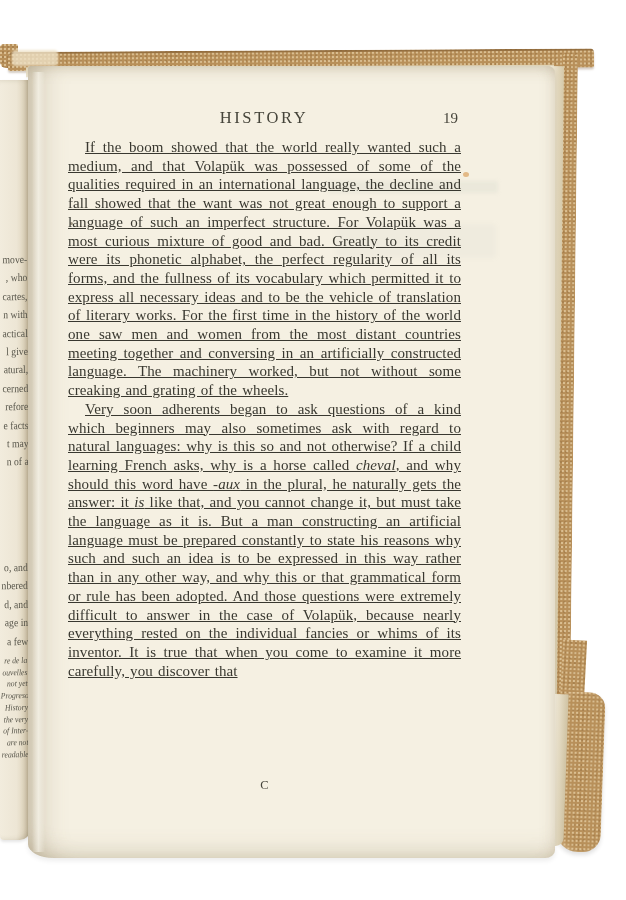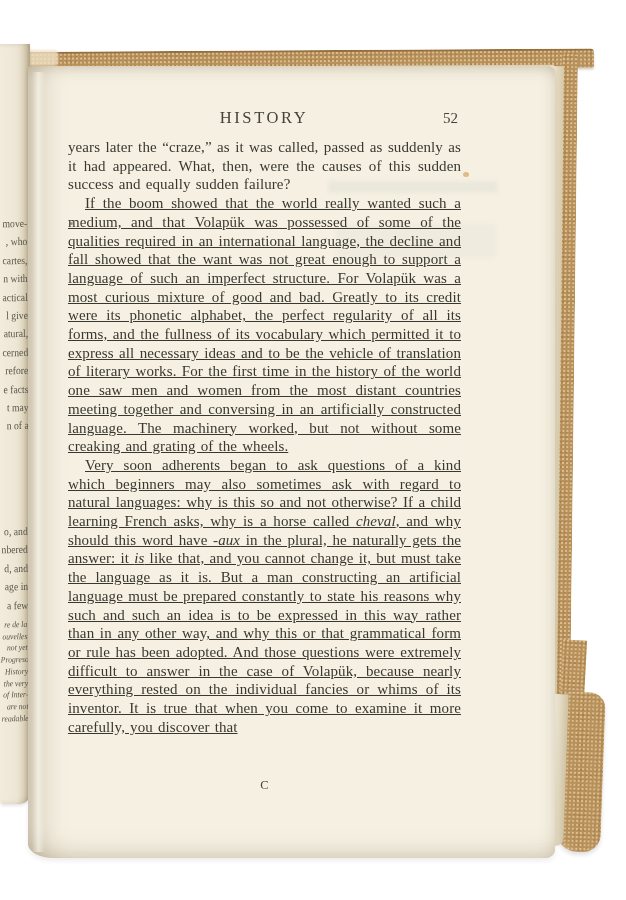--- a/index.html
+++ b/index.html
@@ -60,21 +60,21 @@
     transform:rotate(0.65deg); transform-origin:top left; z-index:2;
   }
   .page-edges-right-foot {
     position:absolute; left:547px; top:694px; width:19px; height:152px;
     background:linear-gradient(to right,#f1ead8 30%,#cfc2a2);
     transform:rotate(2deg); border-radius:0 0 8px 4px; z-index:2;
   }
 
   
   .left-page {
-    position:absolute; left:0; top:44px; width:30px; height:760px;
+    position:absolute; left:0; top:80px; width:30px; height:760px;
     background:linear-gradient(to right,#f2ecdd 0%,#ede6d5 55%,#ddd2ba 88%,#cfc3a8 100%);
     border-radius:0 0 10px 4px;
     box-shadow:inset -5px 0 7px -3px rgba(105,88,58,.45), 0 2px 3px rgba(0,0,0,.10);
     overflow:hidden; z-index:3;
   }
   .frag-group { position:absolute; right:2px; width:30px; text-align:right;
     color:#57554a; transform-origin:right center; }
   .frag-main { font-size:11px; line-height:18.4px; transform:scaleX(.88) rotate(-0.5deg); }
   .frag-main .frag-line { white-space:nowrap; }
   .frag-group-1 { top:170px; }
@@ -180,25 +180,24 @@
 
   <div class="main-page">
     <div class="gutter-highlight"></div>
     <div class="ghost ghost-1"></div>
     <div class="ghost ghost-2"></div>
     <div class="fox-spot fox-1"></div>
     <div class="fox-spot fox-2"></div>
 
     <div class="page-header">
       <span class="running-head">HISTORY</span>
-      <span class="page-number">52</span>
+      <span class="page-number">19</span>
     </div>
 
     <div class="body-text">
-        <p class="para"><span>years later the “craze,” as it was called, passed as suddenly as it had appeared. What, then, were the causes of this sudden success and equally sudden failure?</span></p>
         <p class="para indent"><span>If the boom showed that the world really wanted such a medium, and that Volapük was possessed of some of the qualities required in an international language, the decline and fall showed that the want was not great enough to support a language of such an imperfect structure. For Volapük was a most curious mixture of good and bad. Greatly to its credit were its phonetic alphabet, the perfect regularity of all its forms, and the fullness of its vocabulary which permitted it to express all necessary ideas and to be the vehicle of translation of literary works. For the first time in the history of the world one saw men and women from the most distant countries meeting together and conversing in an artificially constructed language. The machinery worked, but not without some creaking and grating of the wheels.</span></p>
         <p class="para indent"><span>Very soon adherents began to ask questions of a kind which beginners may also sometimes ask with regard to natural languages: why is this so and not otherwise? If a child learning French asks, why is a horse called </span><i>cheval</i><span>, and why should this word have </span><i>-aux</i><span> in the plural, he naturally gets the answer: it </span><i>is</i><span> like that, and you cannot change it, but must take the language as it is. But a man constructing an artificial language must be prepared constantly to state his reasons why such and such an idea is to be expressed in this way rather than in any other way, and why this or that grammatical form or rule has been adopted. And those questions were extremely difficult to answer in the case of Volapük, because nearly everything rested on the individual fancies or whims of its inventor. It is true that when you come to examine it more carefully, you discover that</span></p>
       </div>
 
     <div class="signature-mark">C</div>
   </div>
 
 </div>
 
 </body></html>

